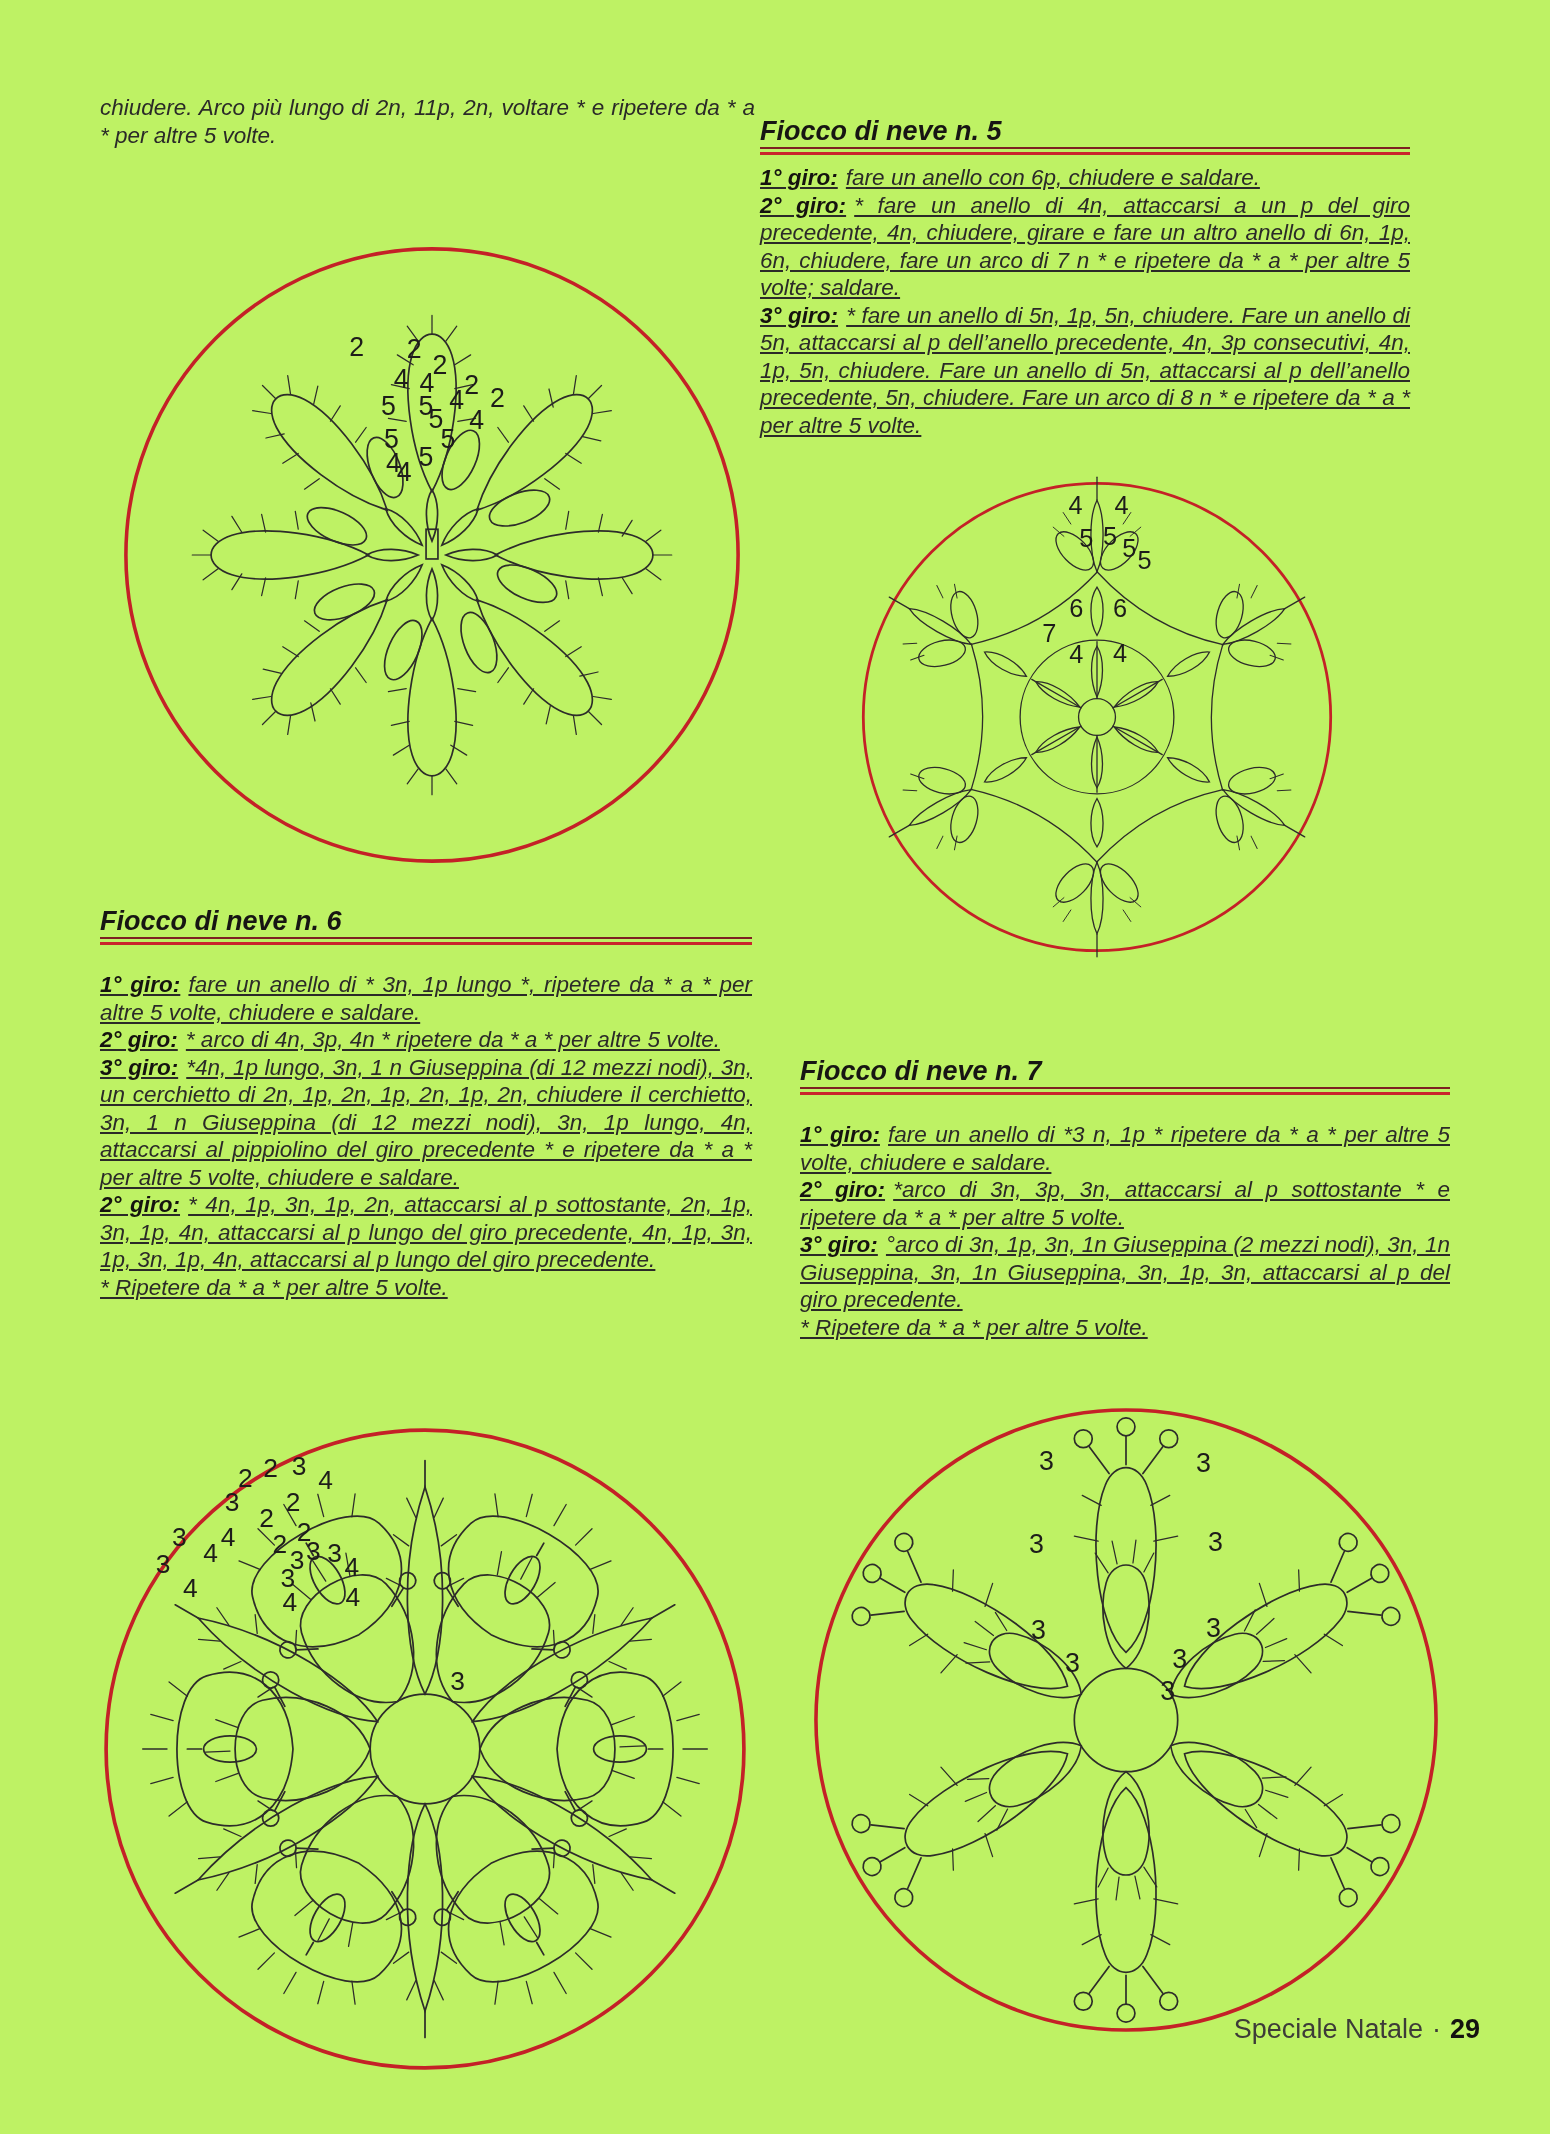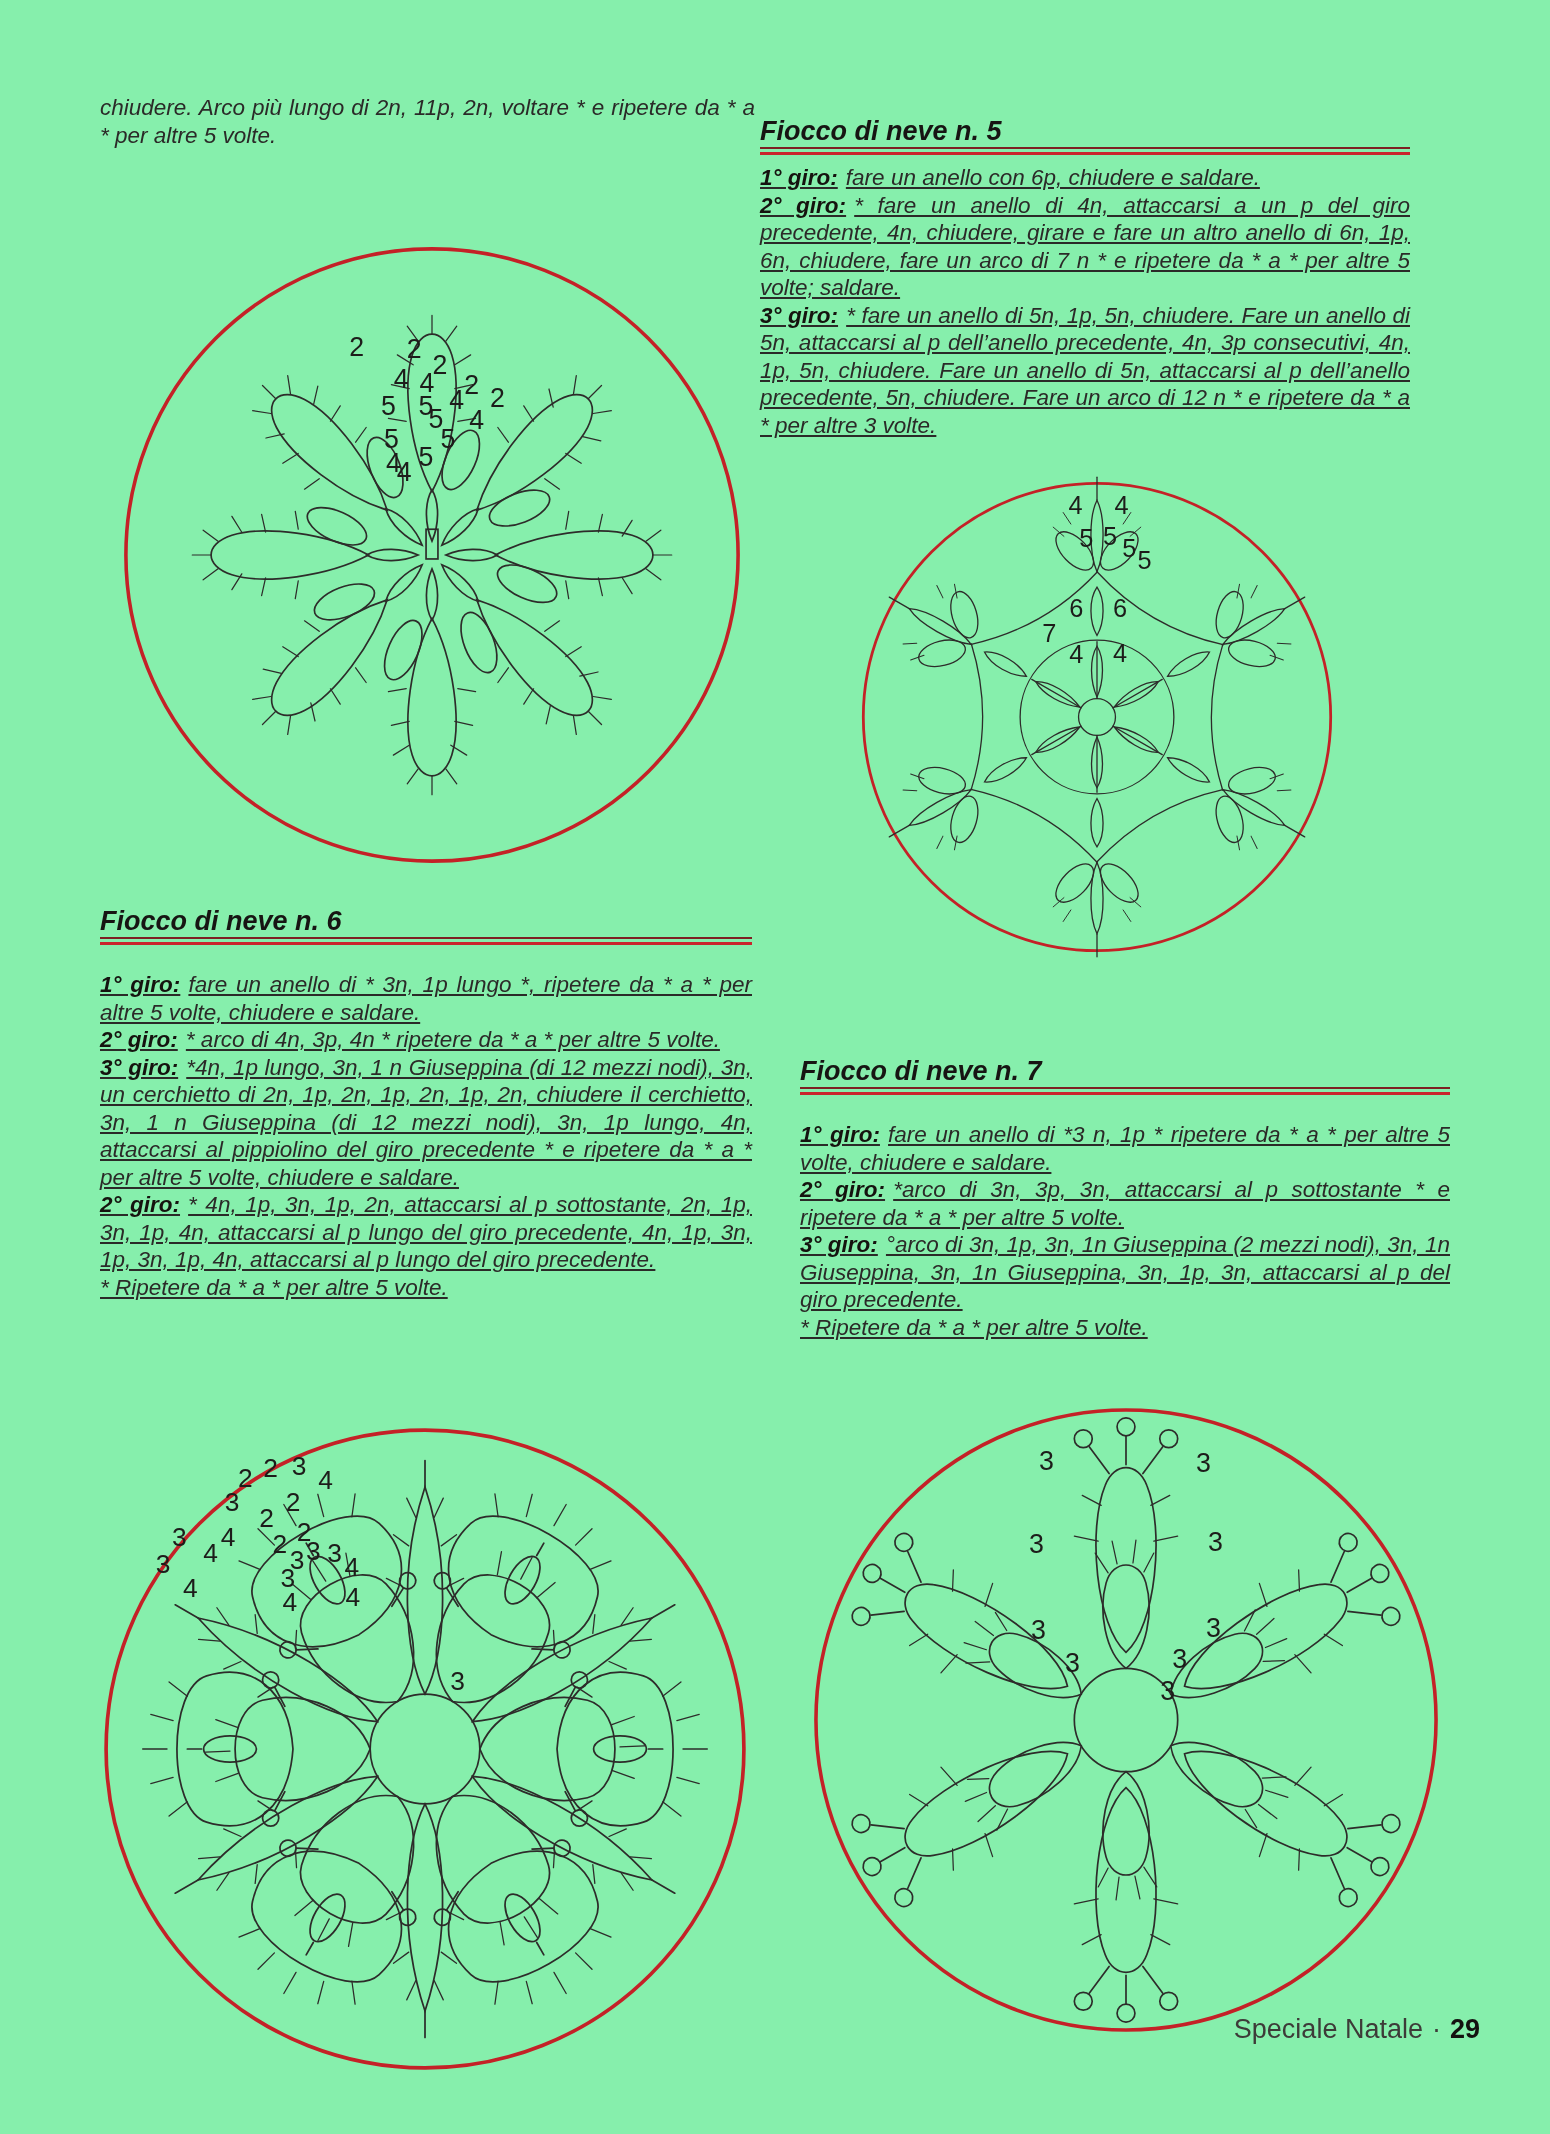--- a/index.html
+++ b/index.html
@@ -1,16 +1,16 @@
 <!DOCTYPE html>
 <html><head>
 <meta charset="utf-8">
 <style>
   html,body{margin:0;padding:0;background:#e8e8e8;}
-  #page{position:relative;width:1550px;height:2134px;background:#86efac;overflow:hidden;
+  #page{position:relative;width:1550px;height:2134px;background:#bef264;overflow:hidden;
         font-family:"Liberation Sans",sans-serif;color:#2b2a28;}
   
   .textcol{position:absolute;font-style:italic;font-size:22.5px;line-height:27.5px;}
   #intro{left:100px;top:94px;width:655px;text-align:justify;margin:0;}
   .pattern{position:absolute;font-style:italic;}
   #sec-5{left:760px;top:116px;width:650px;}
   #sec-6{left:100px;top:906px;width:652px;}
   #sec-7{left:800px;top:1056px;width:650px;}
   .pattern h2{margin:0;font-size:27px;line-height:30px;font-weight:bold;font-style:italic;color:#171513;}
   .rule{height:3px;border-top:2px solid #7d2022;border-bottom:3.5px solid #c9262c;margin-top:1px;}
@@ -89,21 +89,21 @@
         </g>
     </svg>
   </figure>
 
   <section class="pattern" id="sec-5">
     <h2>Fiocco di neve n. 5</h2>
     <div class="rule"></div>
     <div class="paras">
       <p class="giro"><b>1° giro:</b><span>fare un anello con 6p, chiudere e saldare.</span></p>
       <p class="giro"><b>2° giro:</b><span>* fare un anello di 4n, attaccarsi a un p del giro precedente, 4n, chiudere, girare e fare un altro anello di 6n, 1p, 6n, chiudere, fare un arco di 7 n * e ripetere da * a * per altre 5 volte; saldare.</span></p>
-      <p class="giro"><b>3° giro:</b><span>* fare un anello di 5n, 1p, 5n, chiudere. Fare un anello di 5n, attaccarsi al p dell’anello precedente, 4n, 3p consecutivi, 4n, 1p, 5n, chiudere. Fare un anello di 5n, attaccarsi al p dell’anello precedente, 5n, chiudere. Fare un arco di 12 n * e ripetere da * a * per altre 3 volte.</span></p>
+      <p class="giro"><b>3° giro:</b><span>* fare un anello di 5n, 1p, 5n, chiudere. Fare un anello di 5n, attaccarsi al p dell’anello precedente, 4n, 3p consecutivi, 4n, 1p, 5n, chiudere. Fare un anello di 5n, attaccarsi al p dell’anello precedente, 5n, chiudere. Fare un arco di 8 n * e ripetere da * a * per altre 5 volte.</span></p>
     </div>
   </section>
 
   <figure class="fig" id="fig-b">
     <svg viewBox="0 0 640 640" class="lbl32">
       <circle class="redc" cx="320" cy="320" r="304"></circle>
       <defs>
         <g id="d2arm">
           <line x1="320" y1="296" x2="320" y2="222"></line>
           <path d="M320,294 C311,274 310,244 320,228 C330,244 329,274 320,294 Z"></path>

